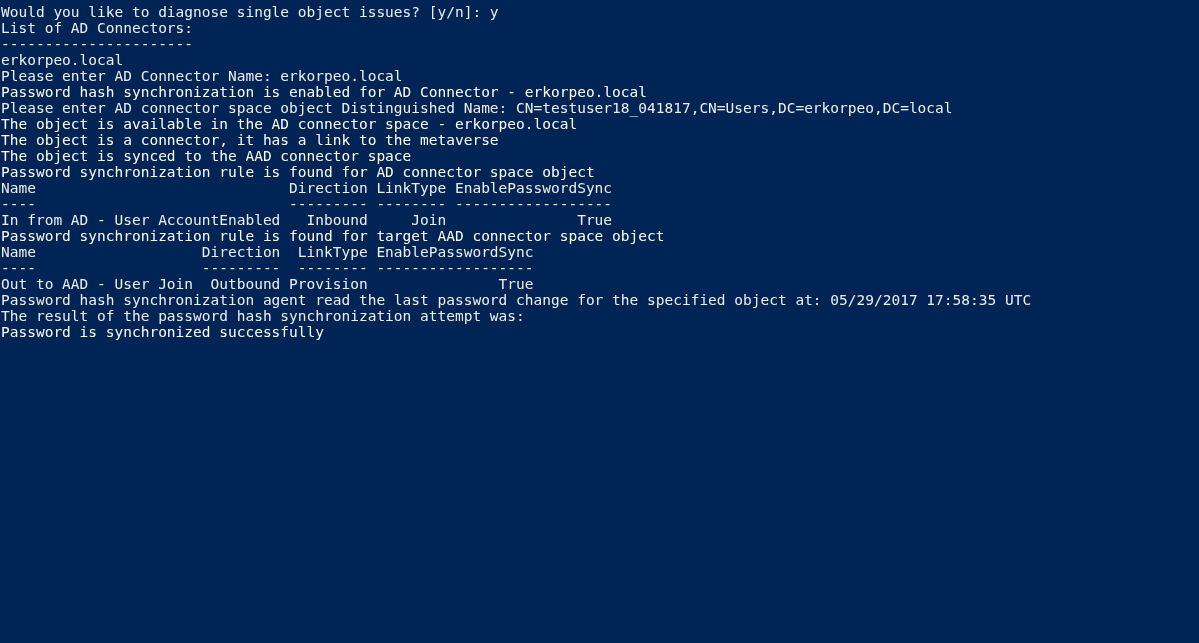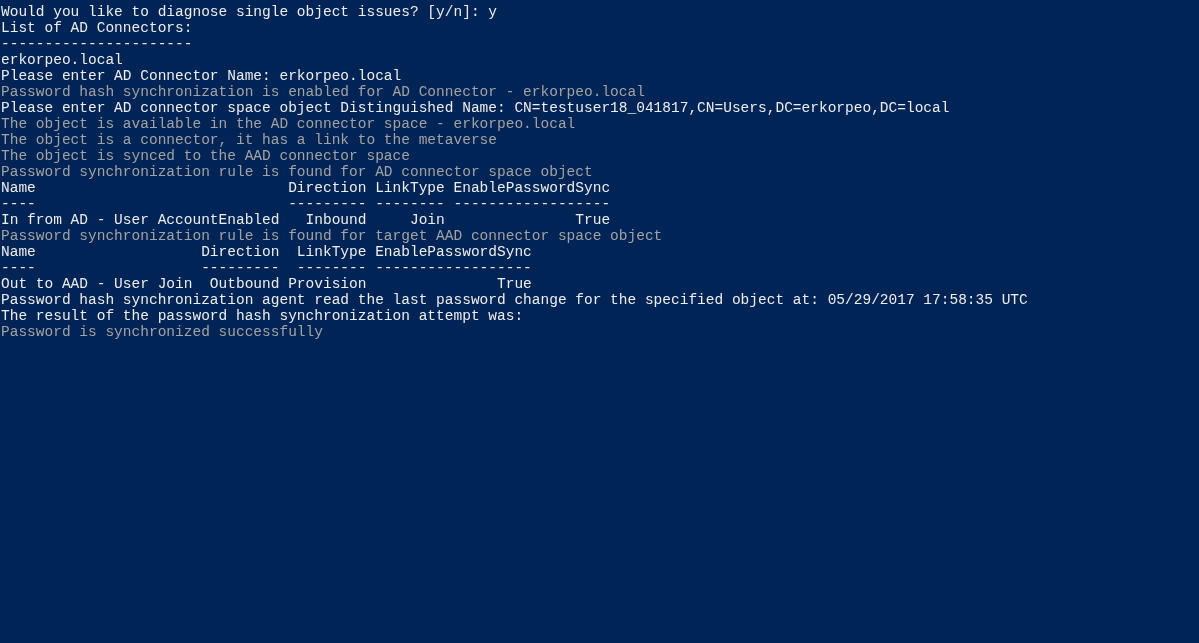--- a/index.html
+++ b/index.html
@@ -11,20 +11,20 @@
     font-family: "Lucida Console", "Consolas", monospace;
     font-size: 14.5px;
     line-height: 16px;
     overflow: hidden;
   }
   .terminal {
     padding: 4px 1px 0 1px;
     white-space: pre;
     color: #eeeeee;
   }
-  .line { display: block; font-family: Liberation Mono, monospace; }
-  .green { color: #a3a3a3; }
+  .line { display: block; }
+  .green { color: #ffffff; }
   .white { color: #eeeeee; }
 </style>
 </head>
 <body>
 
 <div class="terminal" id="terminal"><span class="line white">Would you like to diagnose single object issues? [y/n]: y</span><span class="line white"></span><span class="line white"></span><span class="line white">List of AD Connectors:</span><span class="line white">----------------------</span><span class="line white">erkorpeo.local</span><span class="line white"></span><span class="line white"></span><span class="line white">Please enter AD Connector Name: erkorpeo.local</span><span class="line green">Password hash synchronization is enabled for AD Connector - erkorpeo.local</span><span class="line white"></span><span class="line white"></span><span class="line white">Please enter AD connector space object Distinguished Name: CN=testuser18_041817,CN=Users,DC=erkorpeo,DC=local</span><span class="line white"></span><span class="line white"></span><span class="line green">The object is available in the AD connector space - erkorpeo.local</span><span class="line green">The object is a connector, it has a link to the metaverse</span><span class="line green">The object is synced to the AAD connector space</span><span class="line white"></span><span class="line white"></span><span class="line green">Password synchronization rule is found for AD connector space object</span><span class="line white"></span><span class="line white">Name                             Direction LinkType EnablePasswordSync</span><span class="line white">----                             --------- -------- ------------------</span><span class="line white">In from AD - User AccountEnabled   Inbound     Join               True</span><span class="line white"></span><span class="line white"></span><span class="line white"></span><span class="line green">Password synchronization rule is found for target AAD connector space object</span><span class="line white"></span><span class="line white">Name                   Direction  LinkType EnablePasswordSync</span><span class="line white">----                   ---------  -------- ------------------</span><span class="line white">Out to AAD - User Join  Outbound Provision               True</span><span class="line white"></span><span class="line white"></span><span class="line white"></span><span class="line white">Password hash synchronization agent read the last password change for the specified object at: 05/29/2017 17:58:35 UTC</span><span class="line white">The result of the password hash synchronization attempt was:</span><span class="line green">Password is synchronized successfully</span></div>
 
 </body></html>

